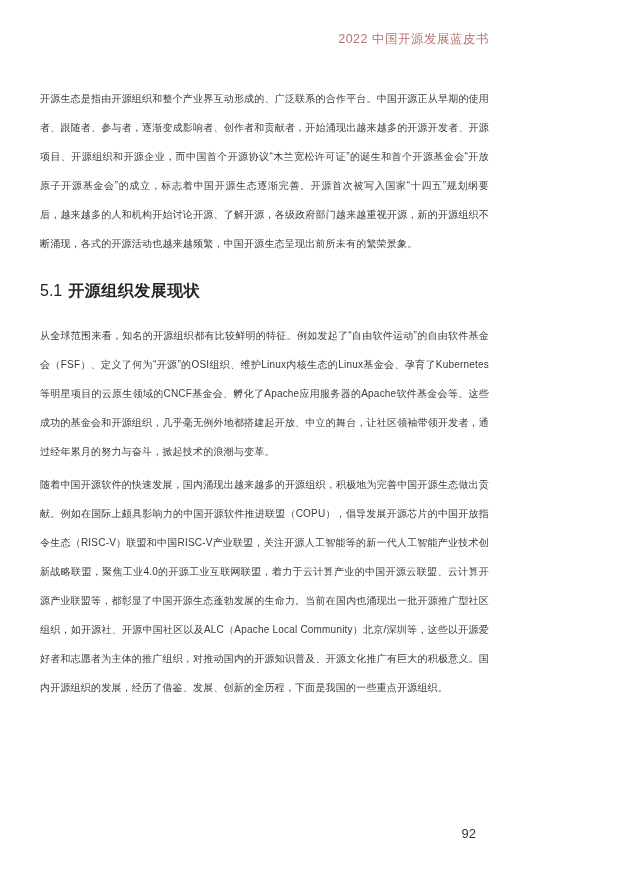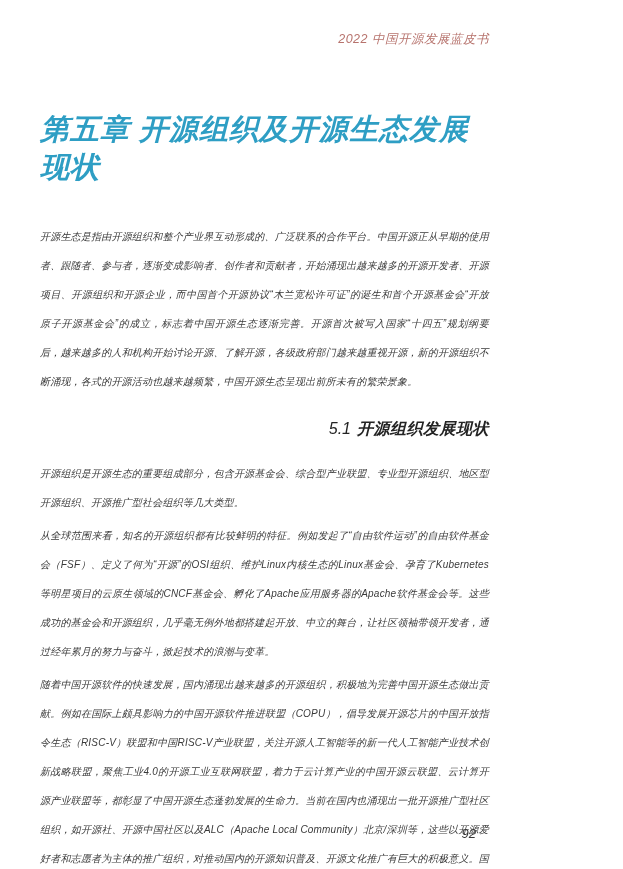--- a/index.html
+++ b/index.html
@@ -10,21 +10,20 @@
     height: 869px;
     position: relative;
     overflow: hidden;
   }
   .page {
     width: 515px;
     height: 869px;
     background: #ffffff;
     position: relative;
     padding: 0 26px 0 40px;
-    font-style: italic;
   }
   .doc-header {
     padding-top: 31px;
     text-align: right;
     font-size: 12.5px;
     letter-spacing: 0.5px;
     color: #b7736d;
   }
   .chapter-title {
     margin-top: 62px;
@@ -43,21 +42,20 @@
   }
   .para-first { margin-top: 36px; }
   .para-follow { margin-top: 4px; }
   .section-heading {
     margin-top: 22px;
     margin-bottom: 19px;
     font-size: 16px;
     line-height: 22px;
     color: #242424;
     font-weight: 400;
-    text-align: right;
   }
   .section-heading .sec-num {
     font-weight: 400;
     margin-right: 6px;
   }
   .section-heading .sec-title {
     font-weight: 700;
     letter-spacing: 0.5px;
   }
   .page-number {
@@ -68,29 +66,27 @@
     color: #363636;
   }
 </style>
 </head>
 <body>
 
 <div class="page">
 
   <div class="doc-header">2022 中国开源发展蓝皮书</div>
 
-  <h1 class="chapter-title">第五章 开源组织及开源生态发展现状</h1>
 
   <p class="para para-first">开源生态是指由开源组织和整个产业界互动形成的、广泛联系的合作平台。中国开源正从早期的使用者、跟随者、参与者，逐渐变成影响者、创作者和贡献者，开始涌现出越来越多的开源开发者、开源项目、开源组织和开源企业，而中国首个开源协议“木兰宽松许可证”的诞生和首个开源基金会“开放原子开源基金会”的成立，标志着中国开源生态逐渐完善。开源首次被写入国家“十四五”规划纲要后，越来越多的人和机构开始讨论开源、了解开源，各级政府部门越来越重视开源，新的开源组织不断涌现，各式的开源活动也越来越频繁，中国开源生态呈现出前所未有的繁荣景象。</p>
 
   <h2 class="section-heading">
     <span class="sec-num">5.1</span><span class="sec-title">开源组织发展现状</span>
   </h2>
 
-  <p class="para para-follow">开源组织是开源生态的重要组成部分，包含开源基金会、综合型产业联盟、专业型开源组织、地区型开源组织、开源推广型社会组织等几大类型。</p>
 
   <p class="para para-follow">从全球范围来看，知名的开源组织都有比较鲜明的特征。例如发起了“自由软件运动”的自由软件基金会（FSF）、定义了何为“开源”的OSI组织、维护Linux内核生态的Linux基金会、孕育了Kubernetes等明星项目的云原生领域的CNCF基金会、孵化了Apache应用服务器的Apache软件基金会等。这些成功的基金会和开源组织，几乎毫无例外地都搭建起开放、中立的舞台，让社区领袖带领开发者，通过经年累月的努力与奋斗，掀起技术的浪潮与变革。</p>
 
   <p class="para para-follow">随着中国开源软件的快速发展，国内涌现出越来越多的开源组织，积极地为完善中国开源生态做出贡献。例如在国际上颇具影响力的中国开源软件推进联盟（COPU），倡导发展开源芯片的中国开放指令生态（RISC-V）联盟和中国RISC-V产业联盟，关注开源人工智能等的新一代人工智能产业技术创新战略联盟，聚焦工业4.0的开源工业互联网联盟，着力于云计算产业的中国开源云联盟、云计算开源产业联盟等，都彰显了中国开源生态蓬勃发展的生命力。当前在国内也涌现出一批开源推广型社区组织，如开源社、开源中国社区以及ALC（Apache Local Community）北京/深圳等，这些以开源爱好者和志愿者为主体的推广组织，对推动国内的开源知识普及、开源文化推广有巨大的积极意义。国内开源组织的发展，经历了借鉴、发展、创新的全历程，下面是我国的一些重点开源组织。</p>
 
   <div class="page-number">92</div>
 
 </div>
 
 </body></html>

